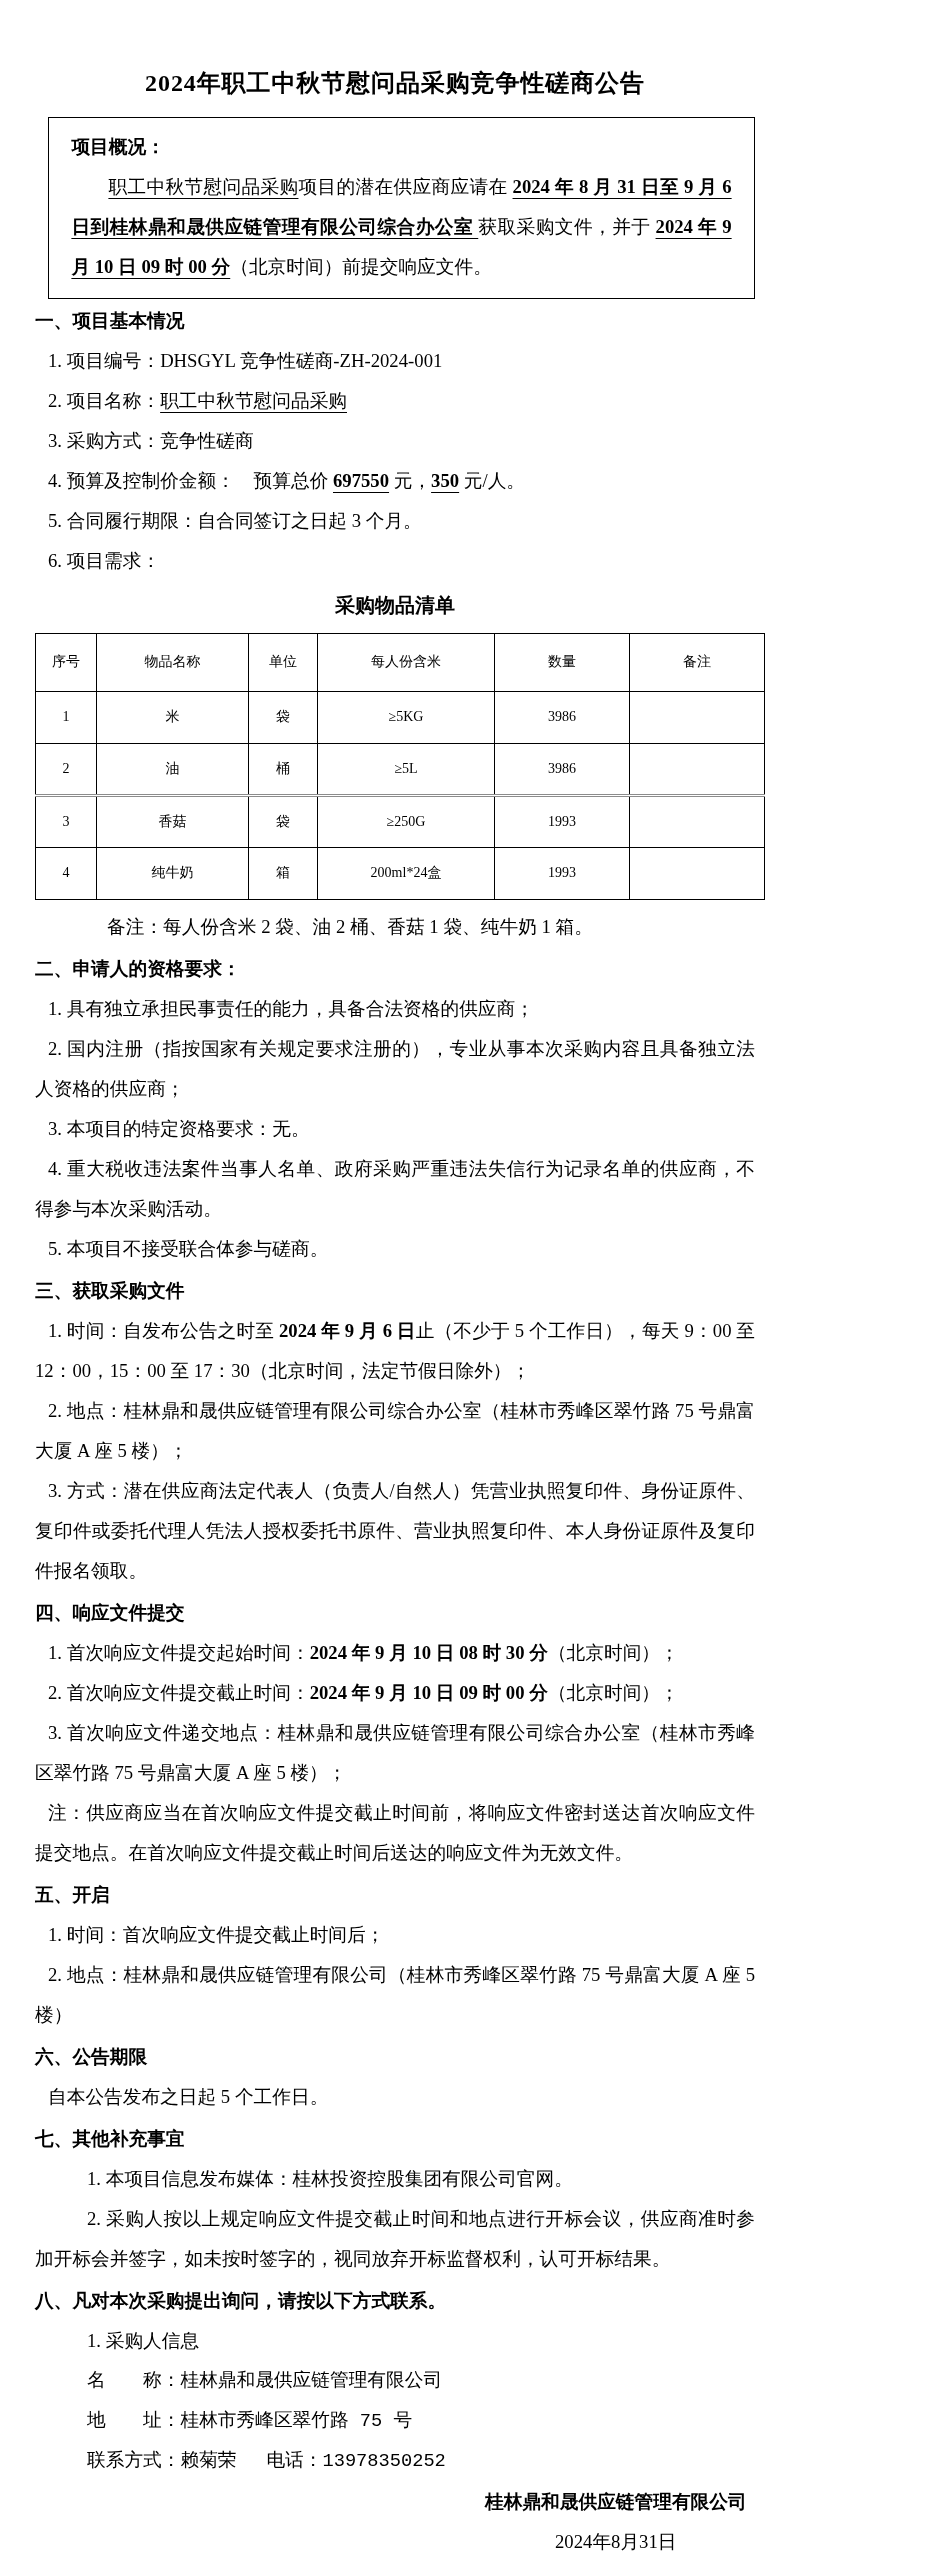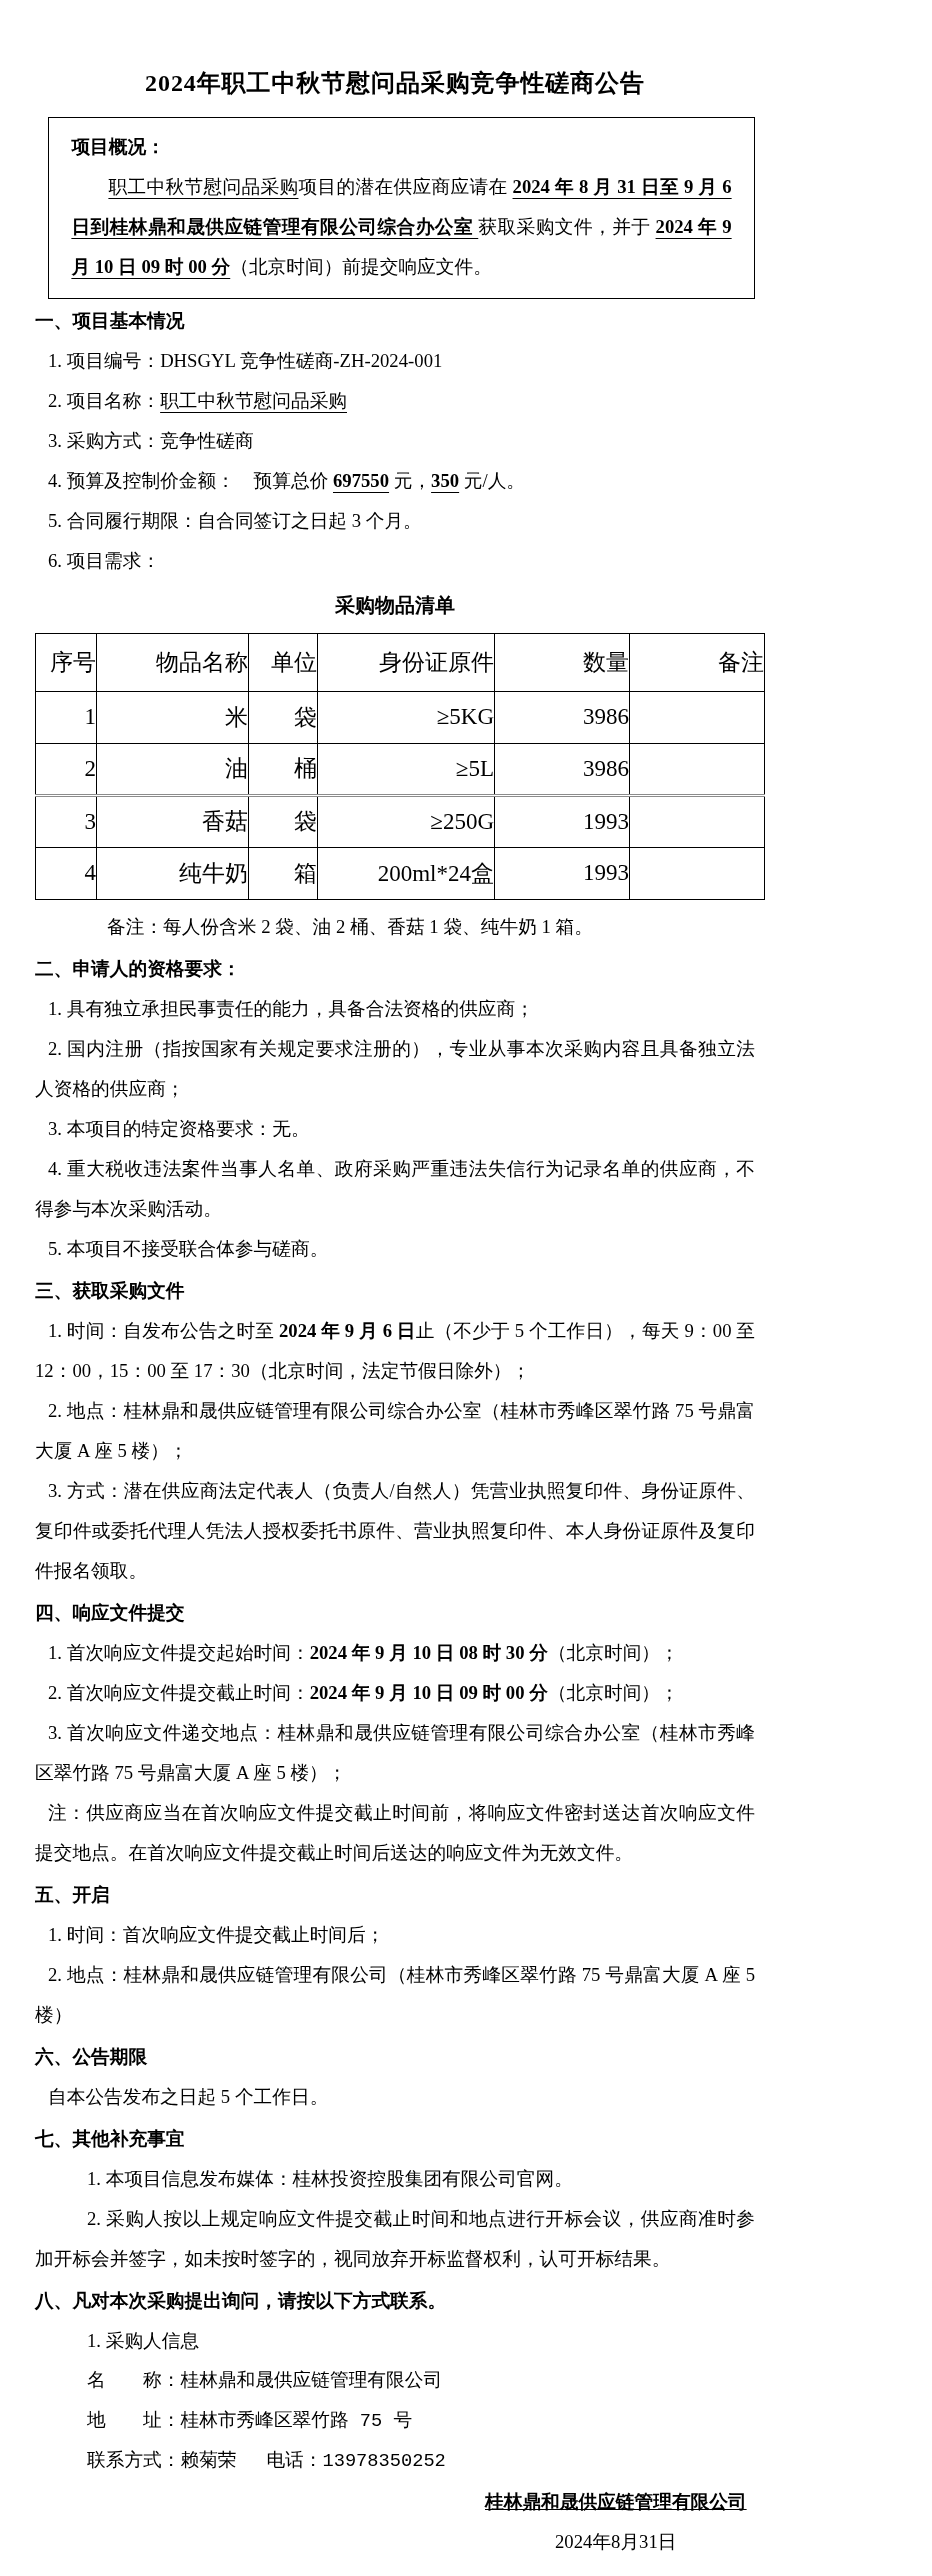--- a/index.html
+++ b/index.html
@@ -77,42 +77,41 @@
     margin-top: 3.7px;
   }
   table.items {
     border-collapse: collapse;
     margin: 5.6px auto 0 auto;
     table-layout: fixed;
     width: 729px;
   }
   table.items th, table.items td {
     border: 1.4px solid #000;
-    text-align: right;
+    text-align: center;
     vertical-align: middle;
     font-weight: normal;
-    font-size: 23px;
+    font-size: 14px;
     padding: 0;
     overflow: hidden;
   }
   table.items thead tr { height: 58px; }
   table.items tbody tr { height: 52px; }
   table.items tbody tr.page-break td { border-top: 3.7px double #8c8c8c; }
   .table-note {
     margin-left: 72px;
     margin-top: 7.5px;
     font-weight: normal;
     line-height: 40px;
   }
   .signature-company {
     margin-left: 450px;
     margin-top: 1.9px;
     font-weight: bold;
     line-height: 40px;
-    text-decoration: underline;
   }
   .signature-date {
     margin-left: 520px;
     line-height: 40px;
   }
 </style>
 </head>
 <body>
 
 <div class="page">
@@ -144,21 +143,21 @@
         <col style="width:69px">
       <col style="width:177px">
         <col style="width:135px">
         <col style="width:135px">
     </colgroup>
     <thead>
       <tr>
         <th>序号</th>
         <th>物品名称</th>
         <th>单位</th>
-        <th>身份证原件</th>
+        <th>每人份含米</th>
         <th>数量</th>
         <th>备注</th>
       </tr>
     </thead>
     <tbody>
       <tr>
         <td>1</td>
         <td>米</td>
         <td>袋</td>
         <td>≥5KG</td>

